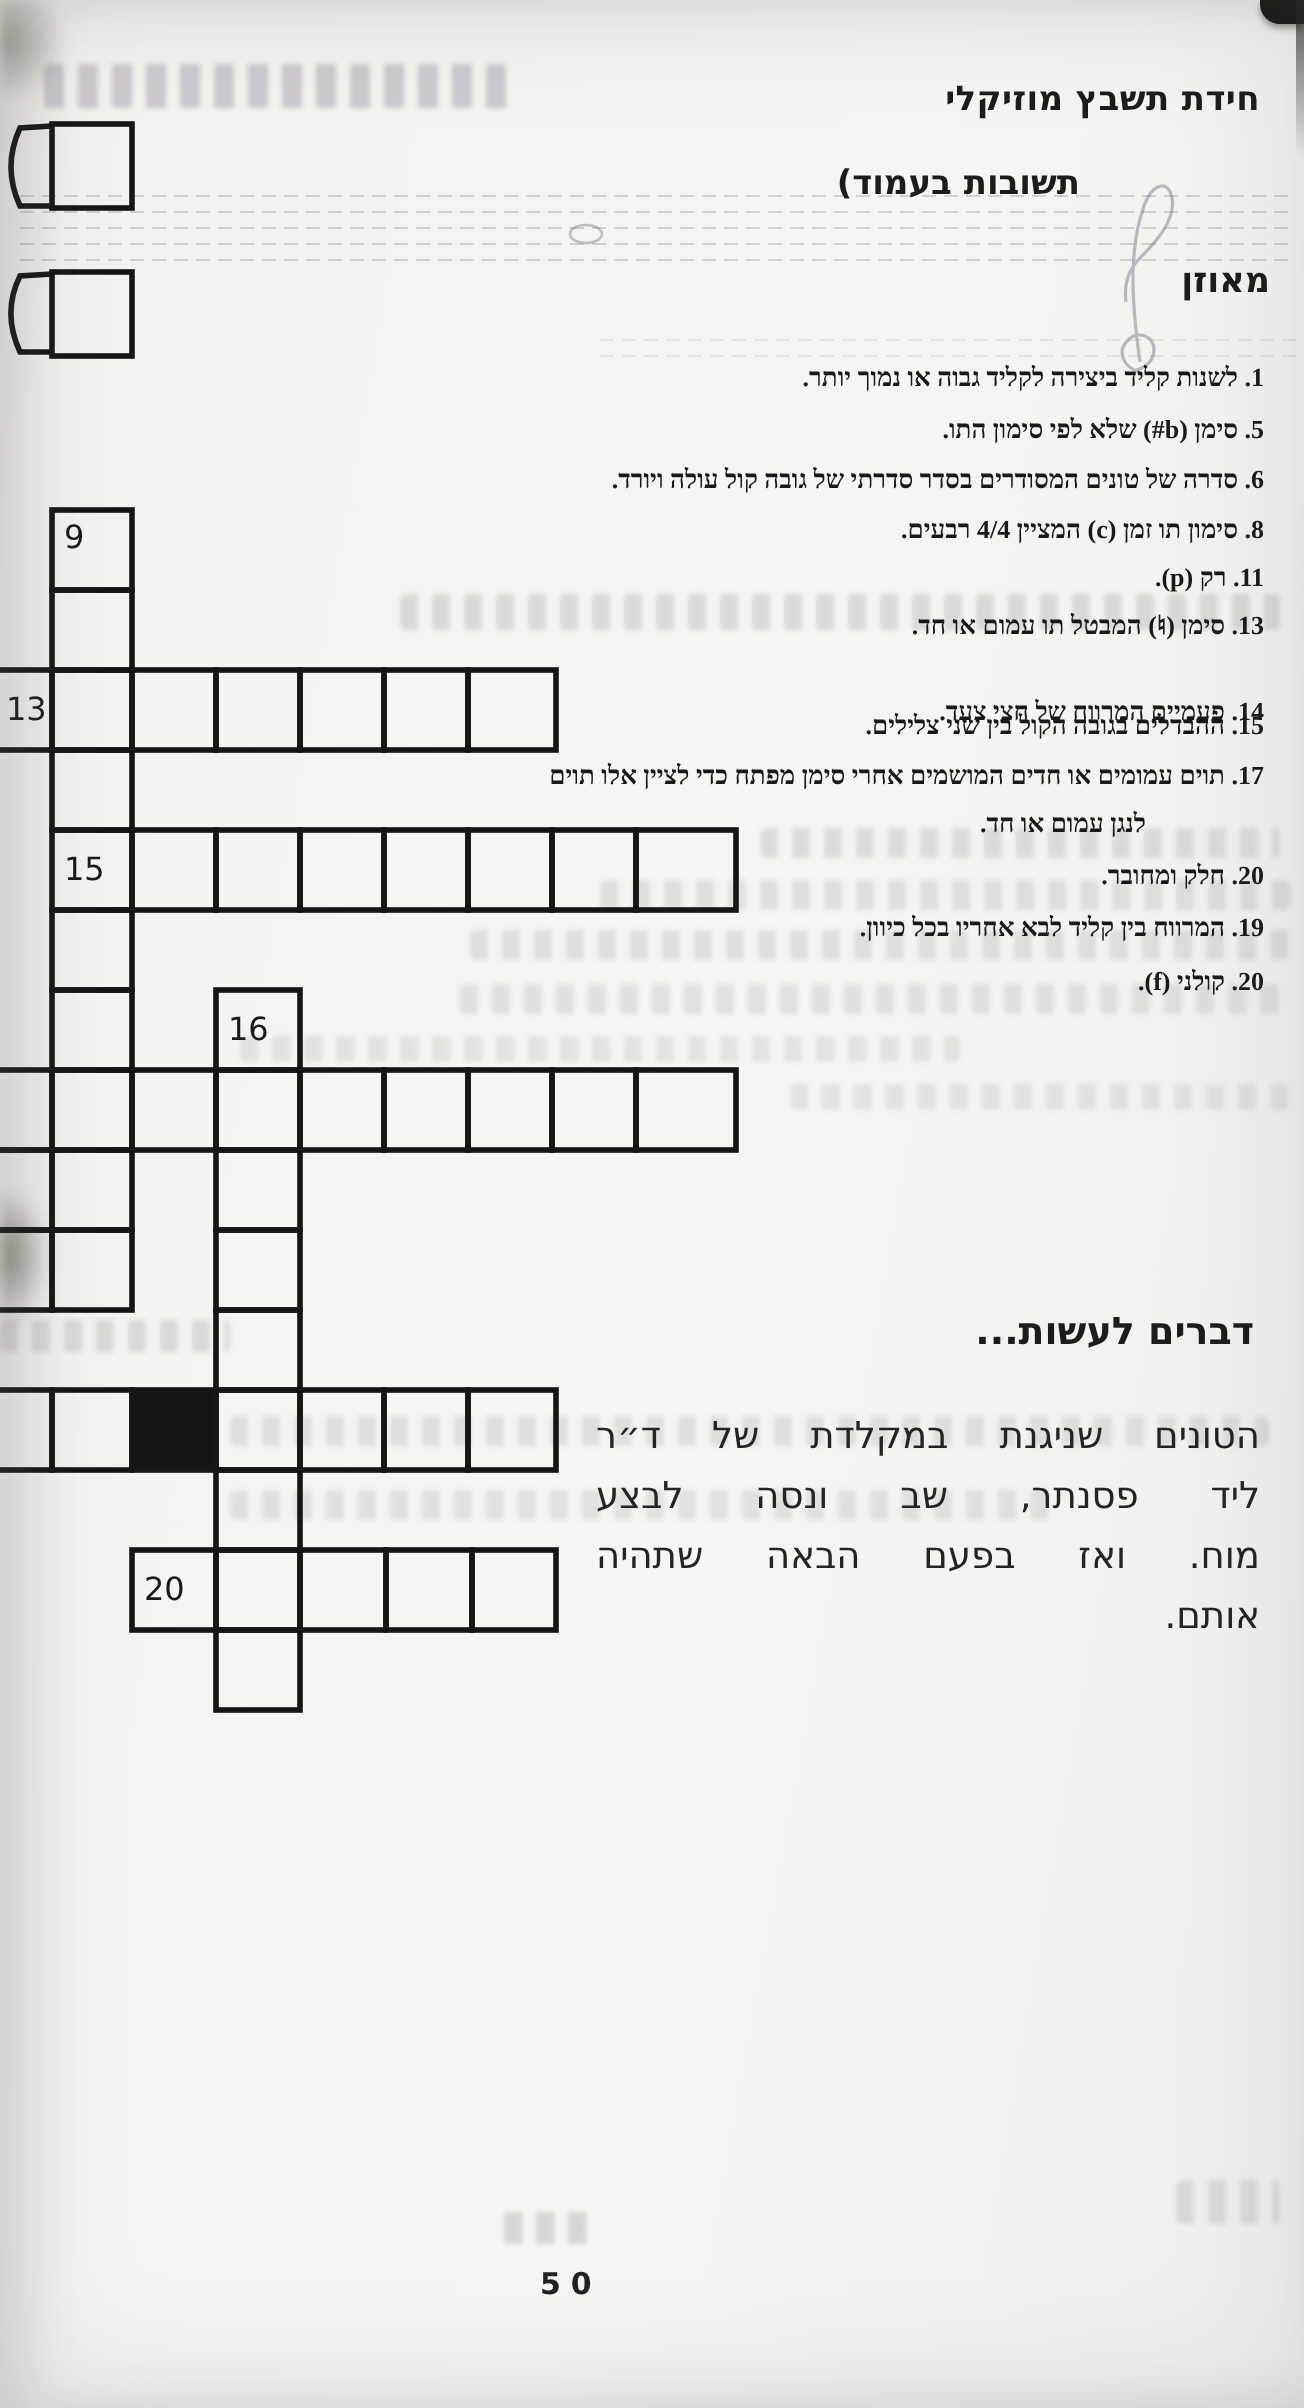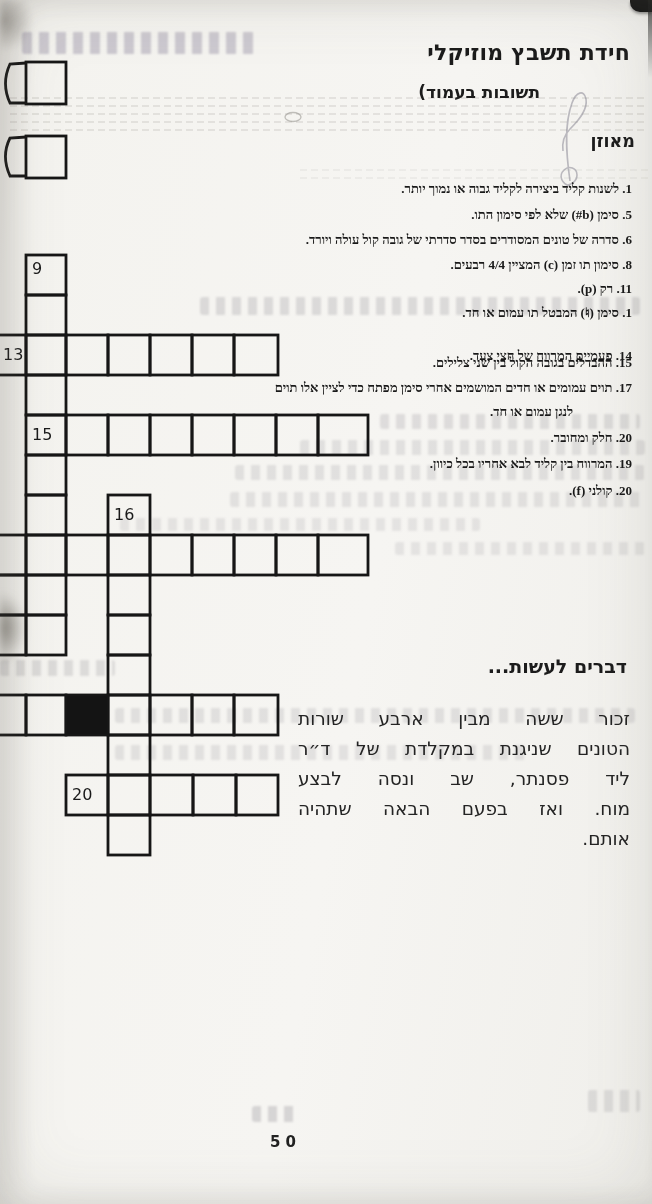--- a/index.html
+++ b/index.html
@@ -5,21 +5,21 @@
   html,body{margin:0;padding:0;background:#d8d6d2;}
   .page{
     position:relative;width:652px;height:1204px;overflow:hidden;
     background:linear-gradient(100deg,#eceae6 0%,#f4f3ef 6%,#f6f5f2 55%,#f0efeb 100%);
     font-family:"DejaVu Sans",sans-serif;color:#1c1c1c;
   }
   .page::after{content:"";position:absolute;inset:0;pointer-events:none;
     box-shadow:inset 0 0 70px rgba(95,90,80,.14), inset 14px 0 26px rgba(95,90,80,.16);}
   .rtl{direction:rtl;}
   .abs{position:absolute;}
-  .title{font-size:22px;font-weight:700;letter-spacing:.2px;}
+  .title{font-size:17px;font-weight:700;letter-spacing:.2px;}
   .subtitle{font-size:17px;font-weight:700;}
   .heading{font-size:17.5px;font-weight:700;margin-left:47px;}
   .clue{font-size:13px;font-weight:700;white-space:nowrap;color:#191919;font-family:Liberation Serif, serif;}
   .para-line{width:332px;font-size:18.5px;line-height:30px;text-align:justify;text-align-last:justify;color:#242424;}
   .para-line.last{text-align-last:right;}
   .pagenum{font-size:15px;font-weight:700;letter-spacing:5px;color:#222;}
   .bleed{position:absolute;filter:blur(1.2px);border-radius:3px;
     background:repeating-linear-gradient(90deg,rgba(118,115,124,.55) 0 9px,rgba(118,115,124,0) 9px 16px);}
   .bleed.purple{background:repeating-linear-gradient(90deg,rgba(122,114,142,.6) 0 10px,rgba(122,114,142,0) 10px 17px);}
   .corner-tr{position:absolute;top:0;right:0;width:22px;height:12px;background:#161616;
@@ -165,34 +165,33 @@
   <div class="abs rtl title" style="right:22px;top:40px">חידת תשבץ מוזיקלי</div>
   <div class="abs rtl subtitle" style="right:112px;top:82px">תשובות בעמוד)</div>
   <div class="abs rtl heading" style="right:17px;top:131px">מאוזן</div>
 
   <div>
     <div class="abs rtl clue" style="right:20px;top:181px">1. לשנות קליד ביצירה לקליד גבוה או נמוך יותר.</div>
     <div class="abs rtl clue" style="right:20px;top:207px">5. סימן ⁦(#b)⁩ שלא לפי סימון התו.</div>
     <div class="abs rtl clue" style="right:20px;top:232px">6. סדרה של טונים המסודרים בסדר סדרתי של גובה קול עולה ויורד.</div>
     <div class="abs rtl clue" style="right:20px;top:257px">8. סימון תו זמן ⁦(c)⁩ המציין 4/4 רבעים.</div>
     <div class="abs rtl clue" style="right:20px;top:281px">11. רק ⁦(p)⁩.</div>
-    <div class="abs rtl clue" style="right:20px;top:305px">1. סימן (♮) המבטל תו עמום או חד.</div>
+    <div class="abs rtl clue" style="right:20px;top:305px">13. סימן (♮) המבטל תו עמום או חד.</div>
     <div class="abs rtl clue" style="right:20px;top:348px">14. פעמיים המרווח של חצי צעד.</div>
     <div class="abs rtl clue" style="right:20px;top:355px">15. ההבדלים בגובה הקול בין שני צלילים.</div>
     <div class="abs rtl clue" style="right:20px;top:380px">17. תוים עמומים או חדים המושמים אחרי סימן מפתח כדי לציין אלו תוים</div>
     <div class="abs rtl clue" style="right:79px;top:404px">לנגן עמום או חד.</div>
     <div class="abs rtl clue" style="right:20px;top:430px">20. חלק ומחובר.</div>
     <div class="abs rtl clue" style="right:20px;top:456px">19. המרווח בין קליד לבא אחריו בכל כיוון.</div>
     <div class="abs rtl clue" style="right:20px;top:483px">20. קולני ⁦(f)⁩.</div>
   </div>
 
   <div class="abs rtl" style="right:25px;top:655px;font-size:19px;font-weight:700">דברים לעשות...</div>
 
   <div class="abs rtl" style="right:22px;top:704px">
-    <div class="para-line">זכור ששה מבין ארבע שורות</div>
     <div class="para-line">הטונים שניגנת במקלדת של ד״ר</div>
     <div class="para-line">ליד פסנתר, שב ונסה לבצע</div>
     <div class="para-line">מוח. ואז בפעם הבאה שתהיה</div>
     <div class="para-line last">אותם.</div>
   </div>
 
   <div class="abs pagenum" style="left:270px;top:1133px">50</div>
 </div>
 
 </body></html>

